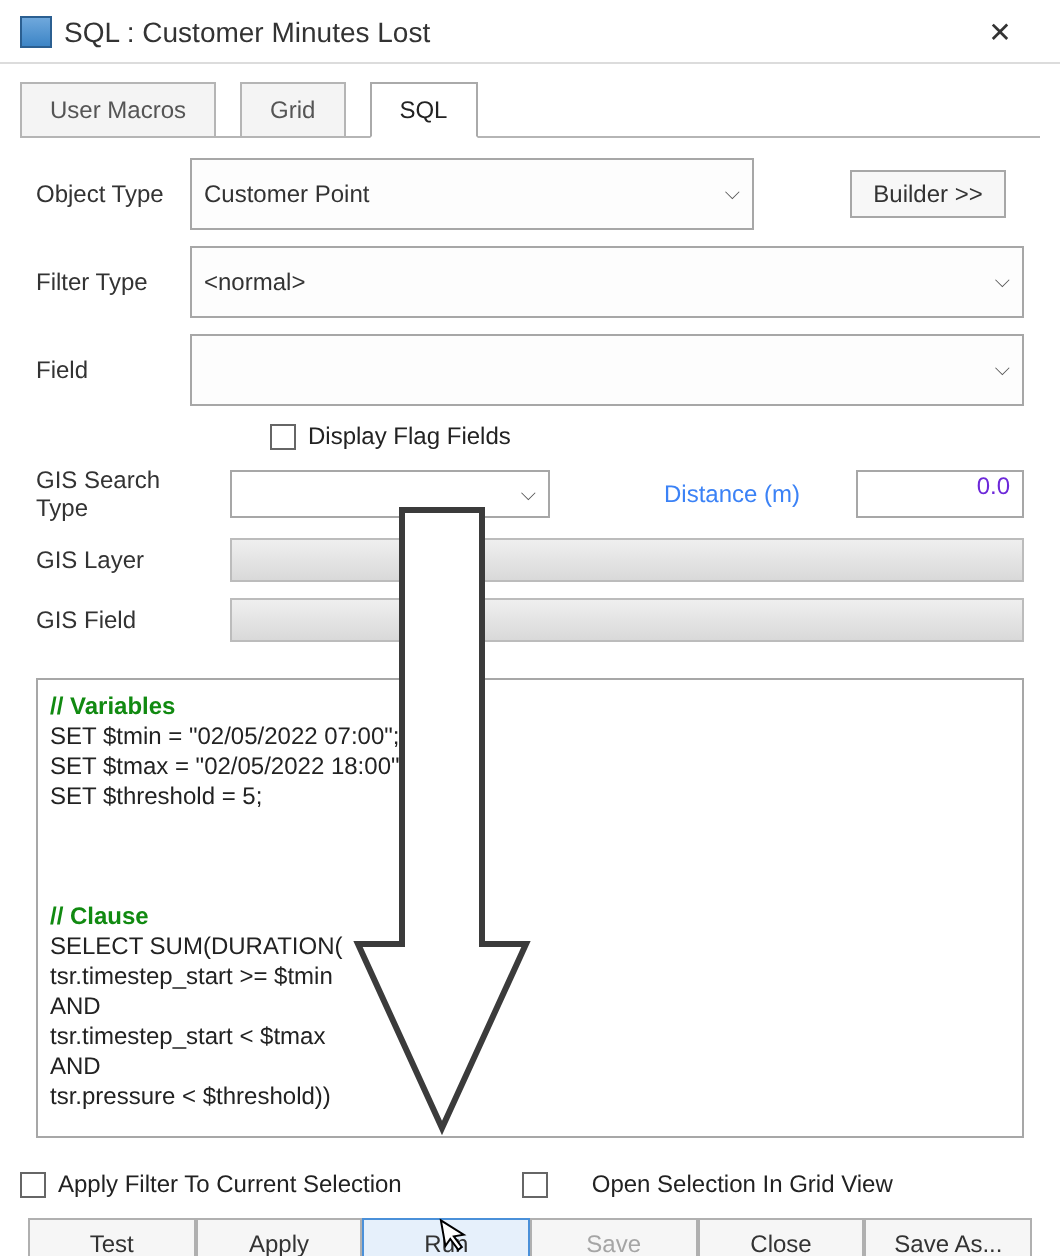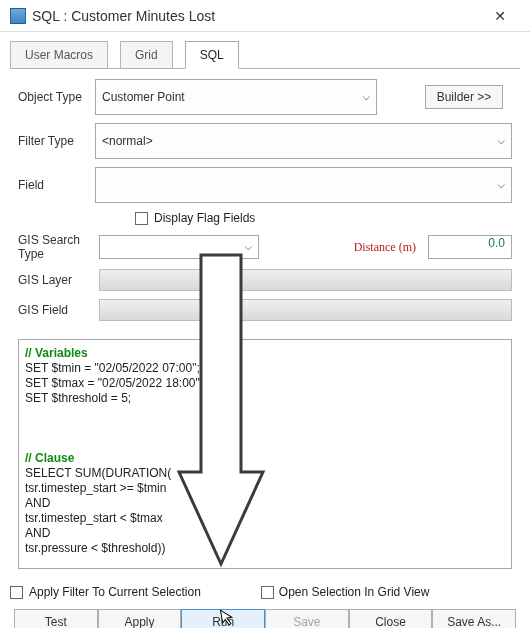--- a/index.html
+++ b/index.html
@@ -101,31 +101,31 @@
       display:flex; align-items:center; gap:6px;
       margin-left: 80px;
       margin-top: 2px;
       margin-bottom: 8px;
       padding-left: 37px;
     }
     .cb-box {
       width:13px; height:13px; border:1px solid #666; background:#fff;
     }
     .gis-section .lbl { width: 75px; }
-    .gis-row { display:flex; align-items:center; margin-bottom:8px; gap:6px; }
+    .gis-row { display:flex; align-items:center; margin-bottom:8px; gap:22px; }
     .gis-dd {
       width: 160px; height:24px;
       border:1px solid #a7a7a7; background:#fff;
       display:flex; align-items:center; padding:0 6px; position:relative;
     }
     .gis-dd .caret{position:absolute; right:6px; font-size:10px; color:#555;}
-    .dist-lbl { margin-left:auto; margin-right:6px; color:#b91c1c;font-family:Liberation Serif, serif; }
+    .dist-lbl { margin-left:auto; margin-right:6px; color:#3b82f6; }
     .dist-input{
       width:84px; height:24px; border:1px solid #a7a7a7; background:#fff;
-      text-align:right; padding: 0 6px; color:#15803d;
+      text-align:right; padding: 0 6px; color:#6d28d9;
     }
     .disabled-band{
       flex:1; height:22px;
       background: linear-gradient(#efefef,#d9d9d9);
       border:1px solid #bcbcbc;
       position:relative;
     }
     
     .sql-box {
       margin: 4px 18px 10px 18px;
@@ -261,21 +261,21 @@
 <span>AND</span>
 <span>tsr.timestep_start &lt; $tmax</span>
 <span>AND</span>
 <span>tsr.pressure &lt; $threshold))</span></div>
 
 <div class="bottom-checks">
   <div style="display:flex;align-items:center;gap:6px;">
     <div class="cb-box"></div>
     <span>Apply Filter To Current Selection</span>
   </div>
-  <div style="display:flex;align-items:center;gap:5px; margin-left:30px;">
+  <div style="display:flex;align-items:center;gap:22px; margin-left:30px;">
     <div class="cb-box"></div>
     <span>Open Selection In Grid View</span>
   </div>
 </div>
 
 <div class="button-bar">
   <div class="btn">Test</div>
   <div class="btn">Apply</div>
   <div class="btn pressed">Run</div>
   <div class="btn disabled">Save</div>

